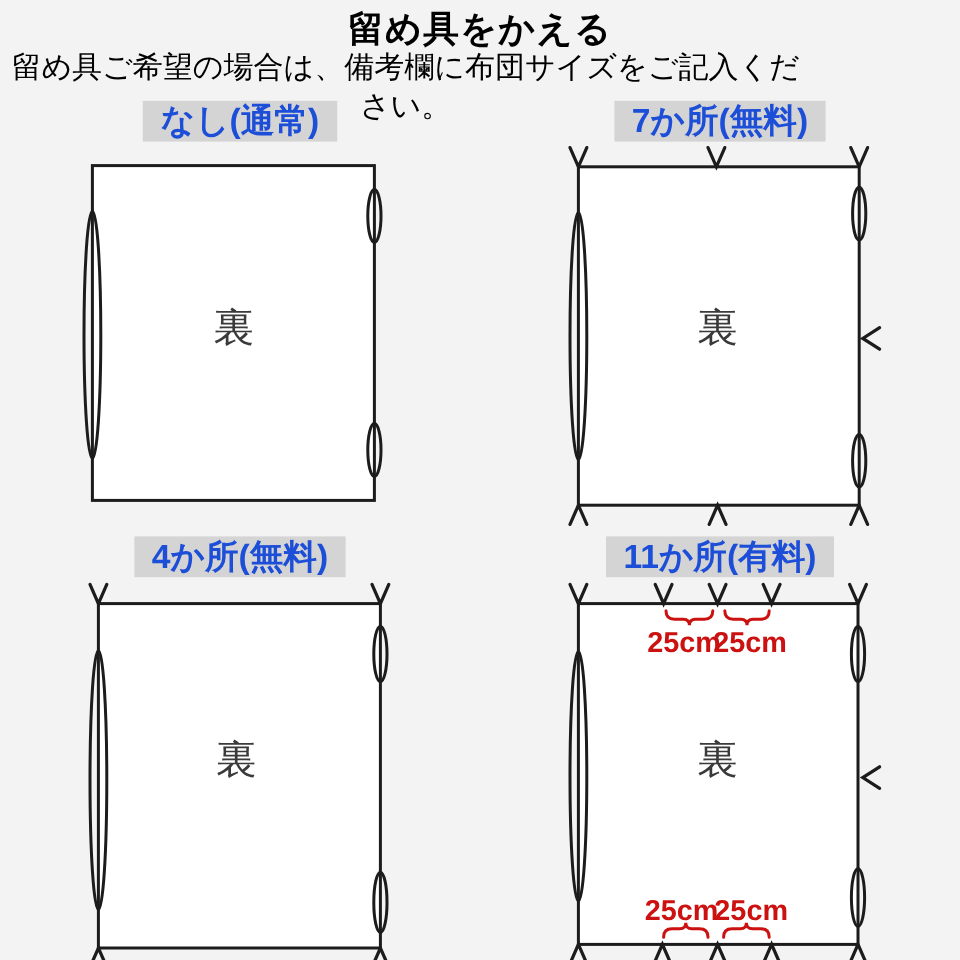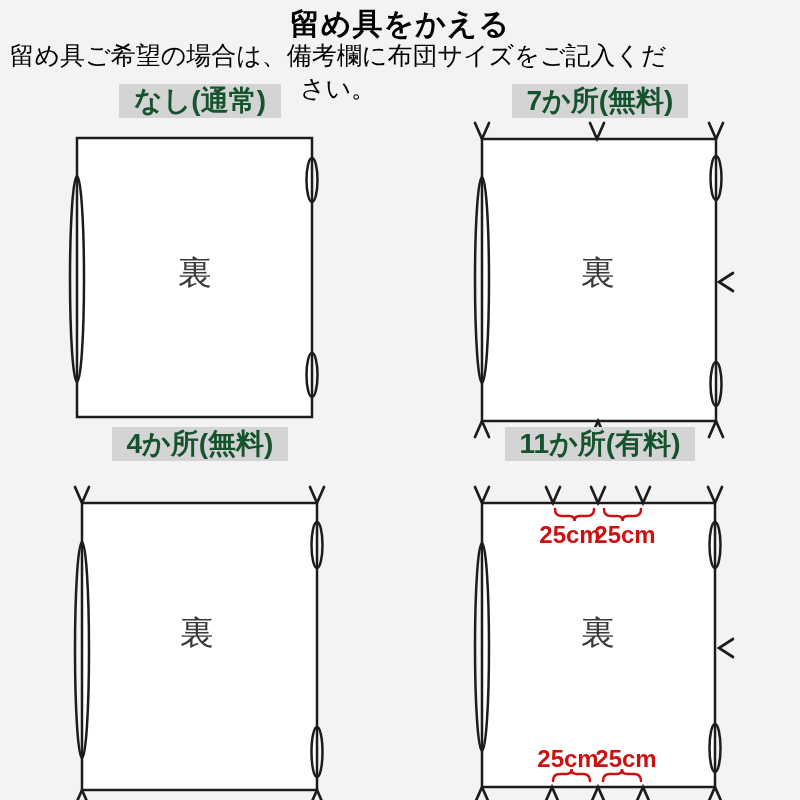--- a/index.html
+++ b/index.html
@@ -23,27 +23,27 @@
   }
   .panel-svg{position:absolute;display:block;}
   #svg-p1{left:0;top:80px;}
   #svg-p2{left:400px;top:80px;}
   #svg-p3{left:0;top:440px;}
   #svg-p4{left:400px;top:440px;}
   .panel-label-wrap{
     position:absolute;width:400px;text-align:center;z-index:5;
   }
   #label-p1,#label-p2{top:84px;}
-  #label-p3,#label-p4{top:427px;}
+  #label-p3,#label-p4{top:447px;}
   #label-p1,#label-p3{left:0;}
   #label-p2,#label-p4{left:400px;}
   .panel-label{
     display:inline-block;background:var(--label-bg);
     font-size:28px;font-weight:bold;line-height:34px;
-    padding:0 15px;color:#14532d;
+    padding:0 15px;color:#1d4ed8;
   }
   .face{fill:#ffffff;stroke:var(--ink);stroke-width:2.5;}
   .hole{fill:none;stroke:var(--ink);stroke-width:2.5;}
   .mark{fill:none;stroke:var(--ink);stroke-width:2.7;stroke-linecap:round;}
   .brace{fill:none;stroke:var(--red);stroke-width:2.5;stroke-linecap:round;}
   .dim-text{fill:var(--red);font-family:"Liberation Sans","DejaVu Sans",sans-serif;font-size:24px;font-weight:bold;text-anchor:middle;}
   .back-text{fill:var(--back-ink);font-family:"Liberation Sans","DejaVu Sans",sans-serif;font-size:34px;text-anchor:middle;}
 </style>
 </head>
 <body>

